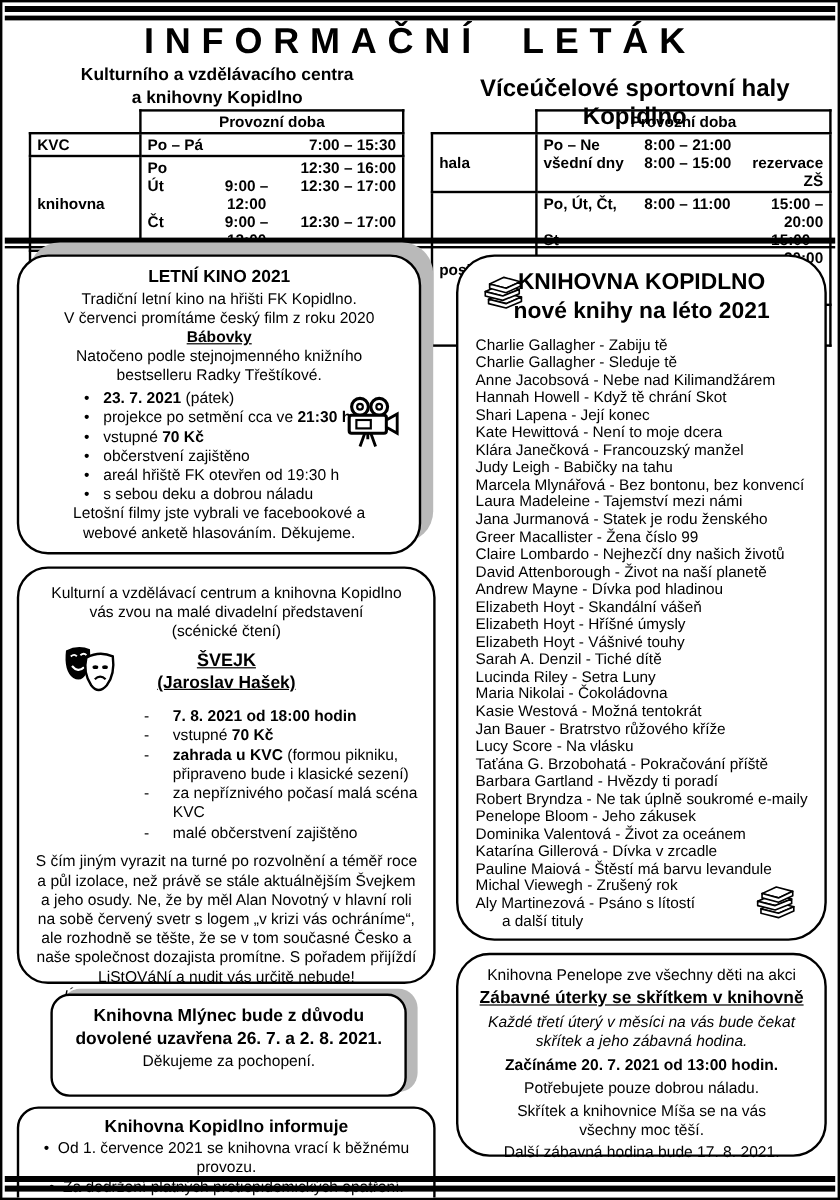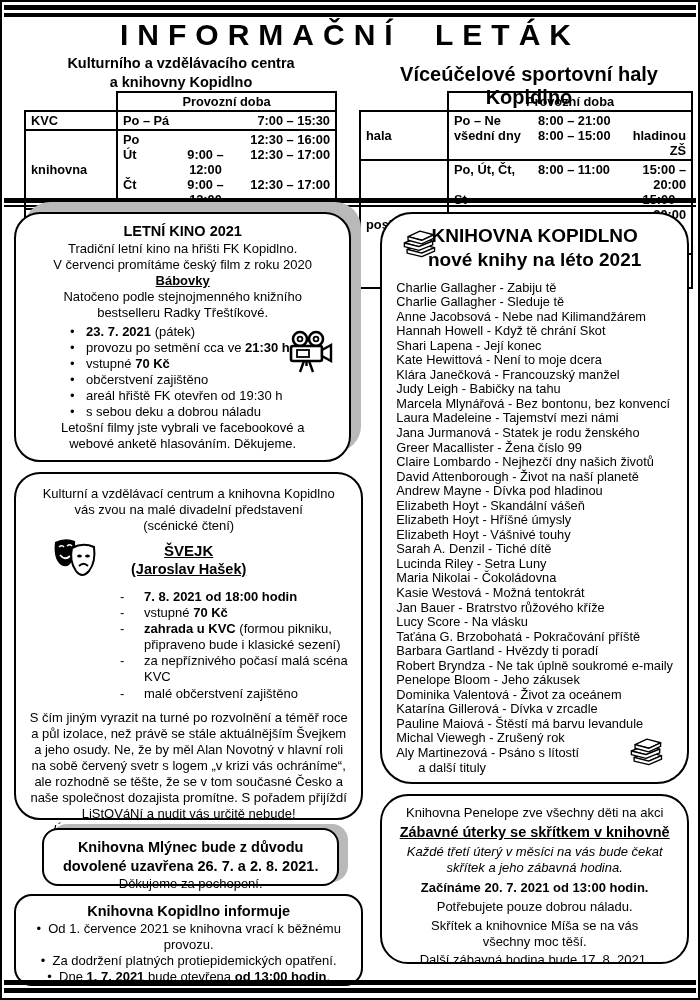--- a/index.html
+++ b/index.html
@@ -41,21 +41,21 @@
   .kino li{position:relative;padding-left:24px;}
   .kino li::before{content:"•";position:absolute;left:8px;}
   .camera-icon{position:absolute;right:16px;top:116px;}
   .svejk{margin-top:10px;height:348px;padding-top:12px;}
   .svejk-title{font-size:15px;margin-top:8px;}
   .svejk ul{list-style:none;margin-top:10px;padding-left:88px;text-align:left;}
   .svejk li{position:relative;padding-left:28px;}
   .svejk li::before{content:"-";position:absolute;left:4px;}
   .masks-icon{position:absolute;left:36px;top:62px;}
   .svejk-par{margin-top:8px;}
-  .mlynec{margin-top:8px;margin-left:28px;margin-right:24px;height:58px;border-radius:16px;padding-top:8px;font-size:13px;}
+  .mlynec{margin-top:8px;margin-left:28px;margin-right:24px;height:86px;border-radius:16px;padding-top:8px;font-size:13px;}
   .mlynec .big{font-size:14.5px;line-height:1.3;}
   .informuje{margin-top:8px;height:92px;border-radius:18px;padding-top:7px;}
   .informuje-title{font-size:14.5px;}
   .informuje ul{list-style:none;}
   .informuje li::before{content:"•\00a0\00a0";}
   .books{height:572px;border-radius:32px;padding:10px 14px;}
   .books-title{font-size:19px;line-height:1.25;margin-bottom:9px;}
   .book-line{font-size:12.8px;line-height:14.55px;white-space:nowrap;}
   .books-footer{font-size:12.8px;line-height:14.55px;padding-left:22px;}
   .books-icon-top{position:absolute;left:16px;top:10px;}
@@ -152,21 +152,21 @@
           <td class="sched">
                 <div>
                   <div class="sl">
                     <span class="d">Po – Ne</span>
                     <span class="a">8:00 – 21:00</span>
                     <span class="p"></span>
                   </div>
                   <div class="sl">
                     <span class="d">všední dny</span>
                     <span class="a">8:00 – 15:00</span>
-                    <span class="p">hladinou ZŠ</span>
+                    <span class="p">rezervace ZŠ</span>
                   </div>
                 </div>
               </td>
         </tr>
         <tr>
           <td class="lbl" rowspan="2">posilovna</td>
           <td class="sched">
                 <div>
                   <div class="sl">
                     <span class="d">Po, Út, Čt,</span>
@@ -210,21 +210,21 @@
     <div class="col-left">
 
       <div class="rbox kino shadow-ur">
         <div class="center kino-title b">LETNÍ KINO 2021</div>
         <div class="center">Tradiční letní kino na hřišti FK Kopidlno.</div>
         <div class="center">V červenci promítáme český film z roku 2020</div>
         <div class="center b u">Bábovky</div>
         <div class="center" style="padding:0 30px;">Natočeno podle stejnojmenného knižního bestselleru Radky Třeštíkové.</div>
         <ul>
             <li><span class="b">23. 7. 2021</span><span> (pátek)</span></li>
-            <li><span>provozu po setmění cca ve </span><span class="b">21:30 h</span></li>
+            <li><span>projekce po setmění cca ve </span><span class="b">21:30 h</span></li>
             <li><span>vstupné </span><span class="b">70 Kč</span></li>
             <li><span>občerstvení zajištěno</span></li>
             <li><span>areál hřiště FK otevřen od 19:30 h</span></li>
             <li><span>s sebou deku a dobrou náladu</span></li>
           </ul>
         <div class="center" style="padding:0 26px;">Letošní filmy jste vybrali ve facebookové a webové anketě hlasováním. Děkujeme.</div>
         <div class="camera-icon">
           <svg width="46" height="44" viewBox="0 0 46 44">
             <circle cx="13" cy="9" r="7" fill="#fff" stroke="#000" stroke-width="2.6"></circle>
             <circle cx="29" cy="9" r="7" fill="#fff" stroke="#000" stroke-width="2.6"></circle>

